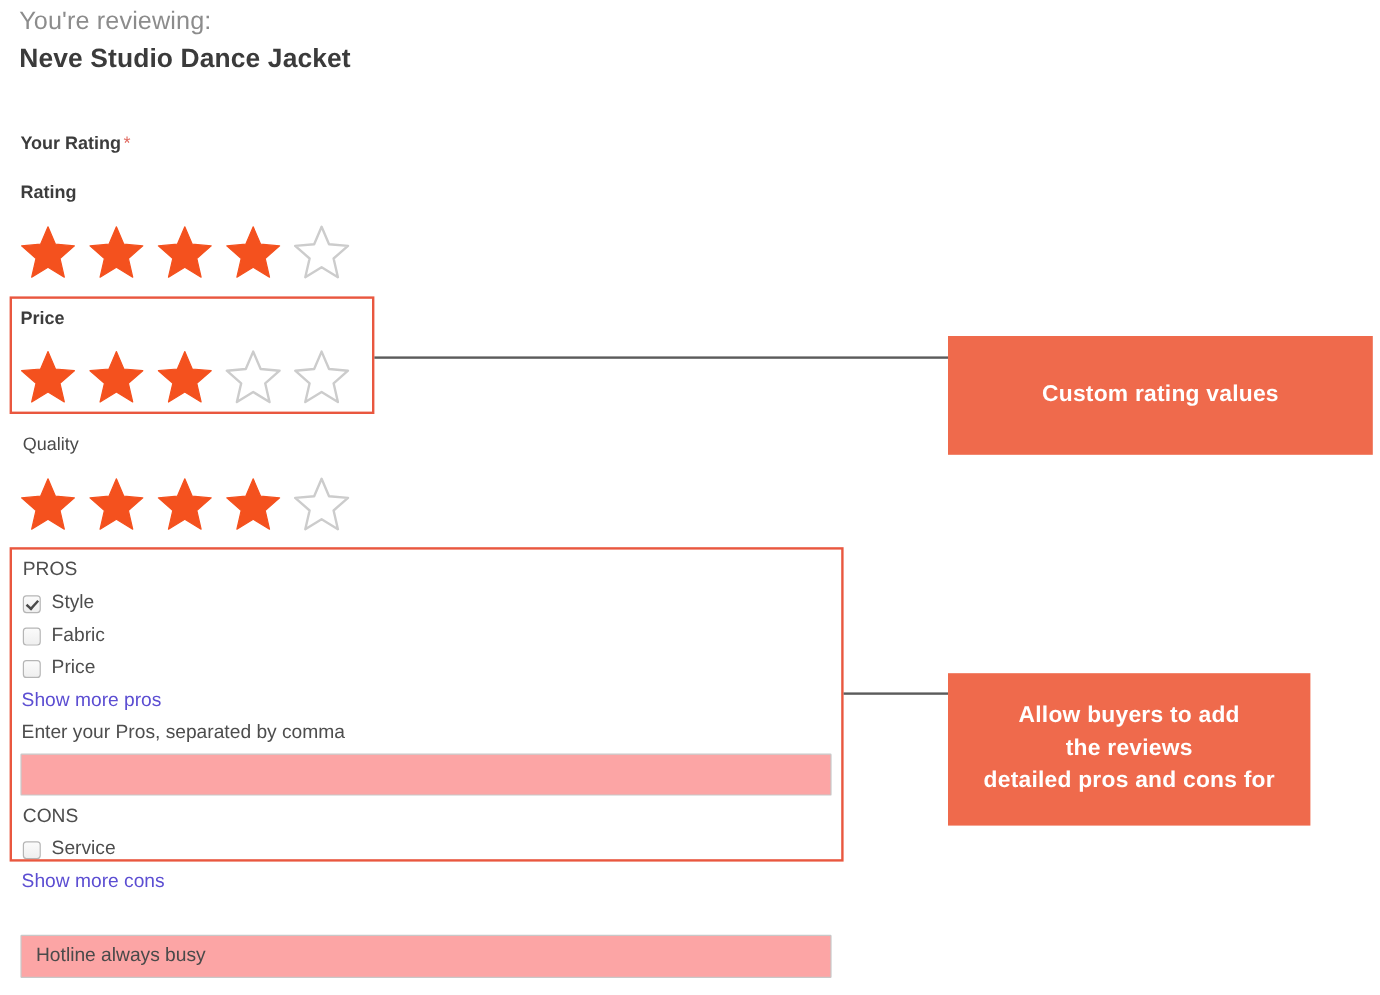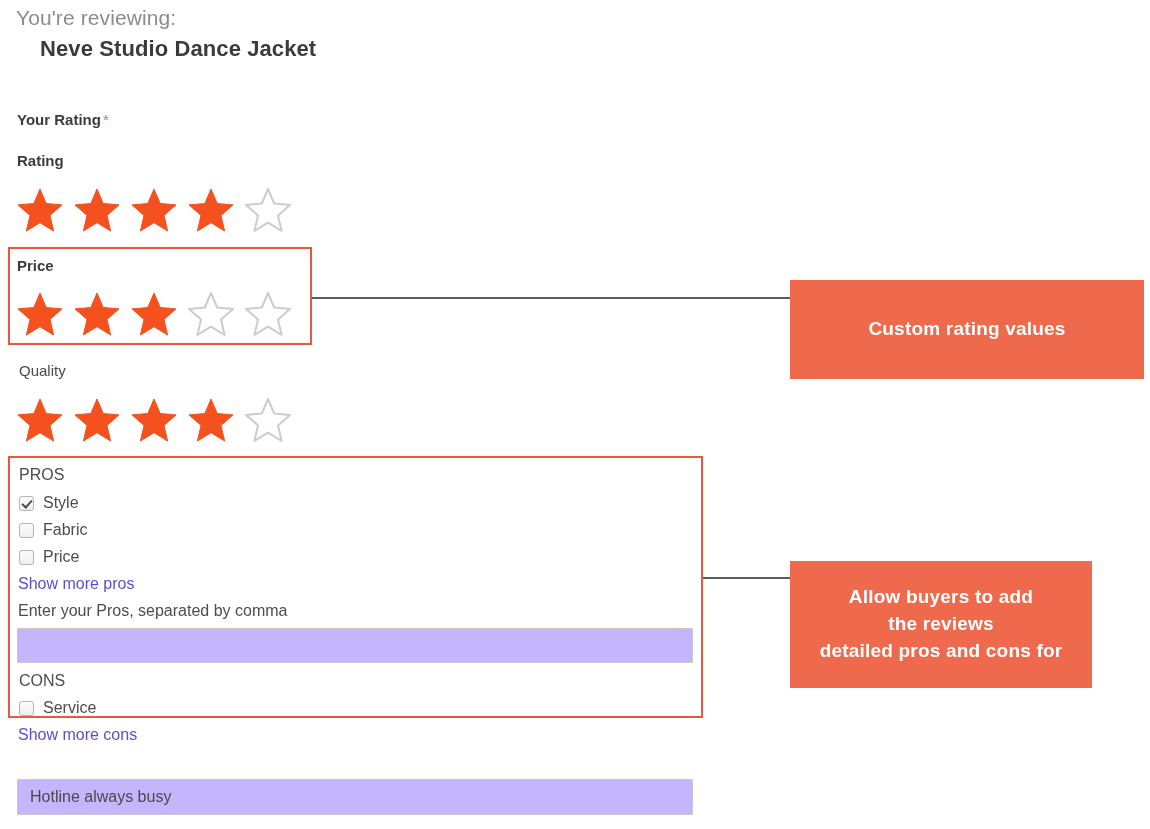--- a/index.html
+++ b/index.html
@@ -29,21 +29,20 @@
     font-weight: 400;
     letter-spacing: .1px;
   }
   .product-title {
     position: absolute;
     left: 16px; top: 36px;
     font-size: 22px;
     font-weight: 700;
     color: #3b3b3b;
     letter-spacing: .1px;
-    margin-left: 24px;
   }
 
   
   .field-legend {
     position: absolute;
     left: 17px;
     font-size: 15px;
     font-weight: 700;
     color: #3c3c3c;
   }
@@ -111,21 +110,21 @@
     font-size: 16px;
     color: #5c4ed2;
     cursor: pointer;
     white-space: nowrap;
   }
 
   
   .text-input {
     position: absolute;
     border: 1px solid #c8c8c8;
-    background: #c4b5fd;
+    background: #fca5a5;
     border-radius: 1px;
     font-family: "Liberation Sans", sans-serif;
     font-size: 16px;
     color: #4a4a4a;
     padding: 0 12px;
     outline: none;
   }
   .text-input::placeholder { color: #b0b0b0; }
 
   

